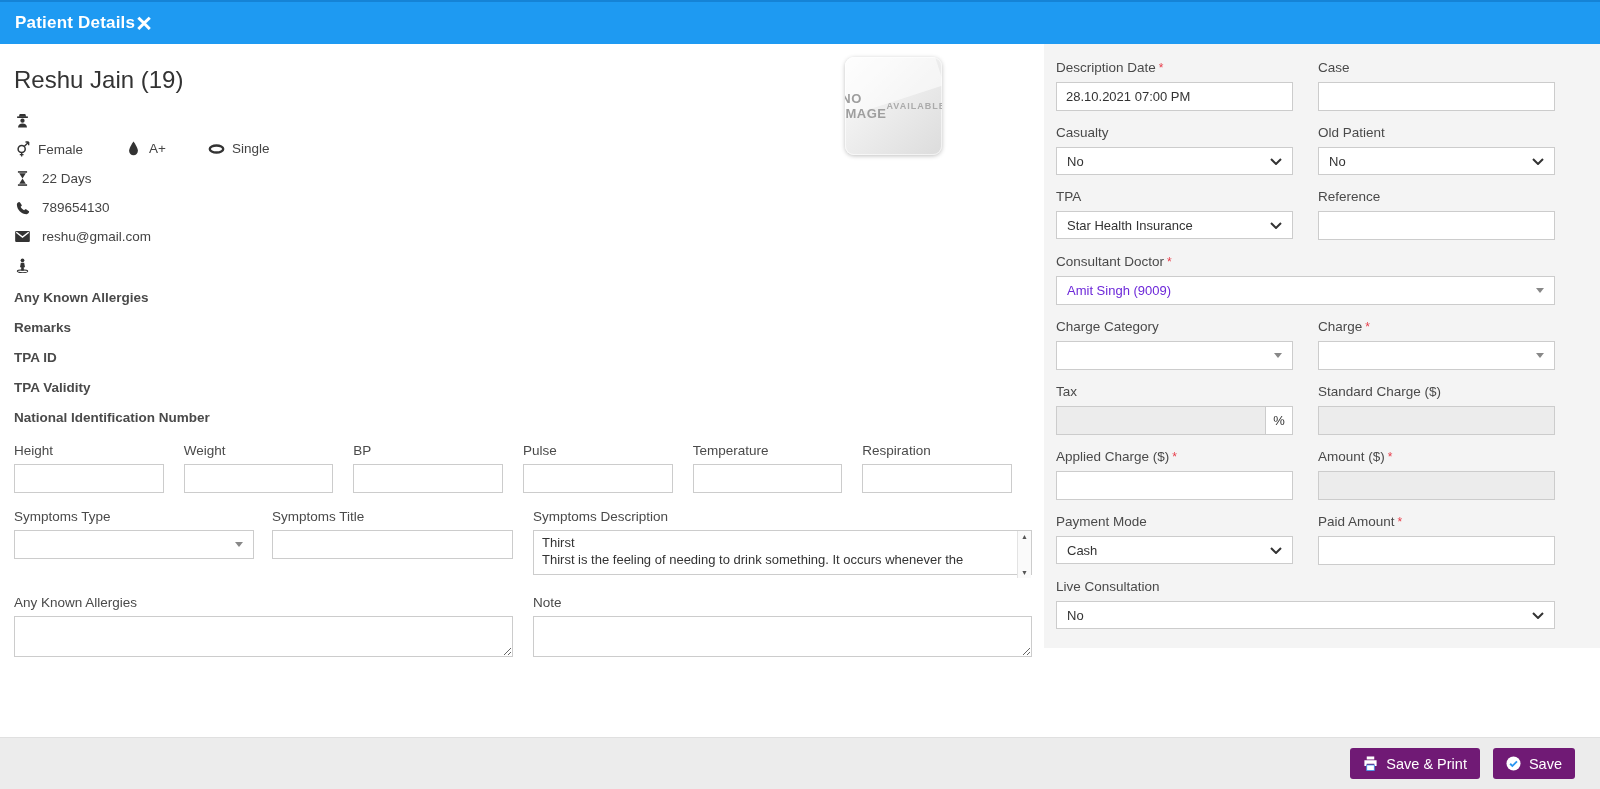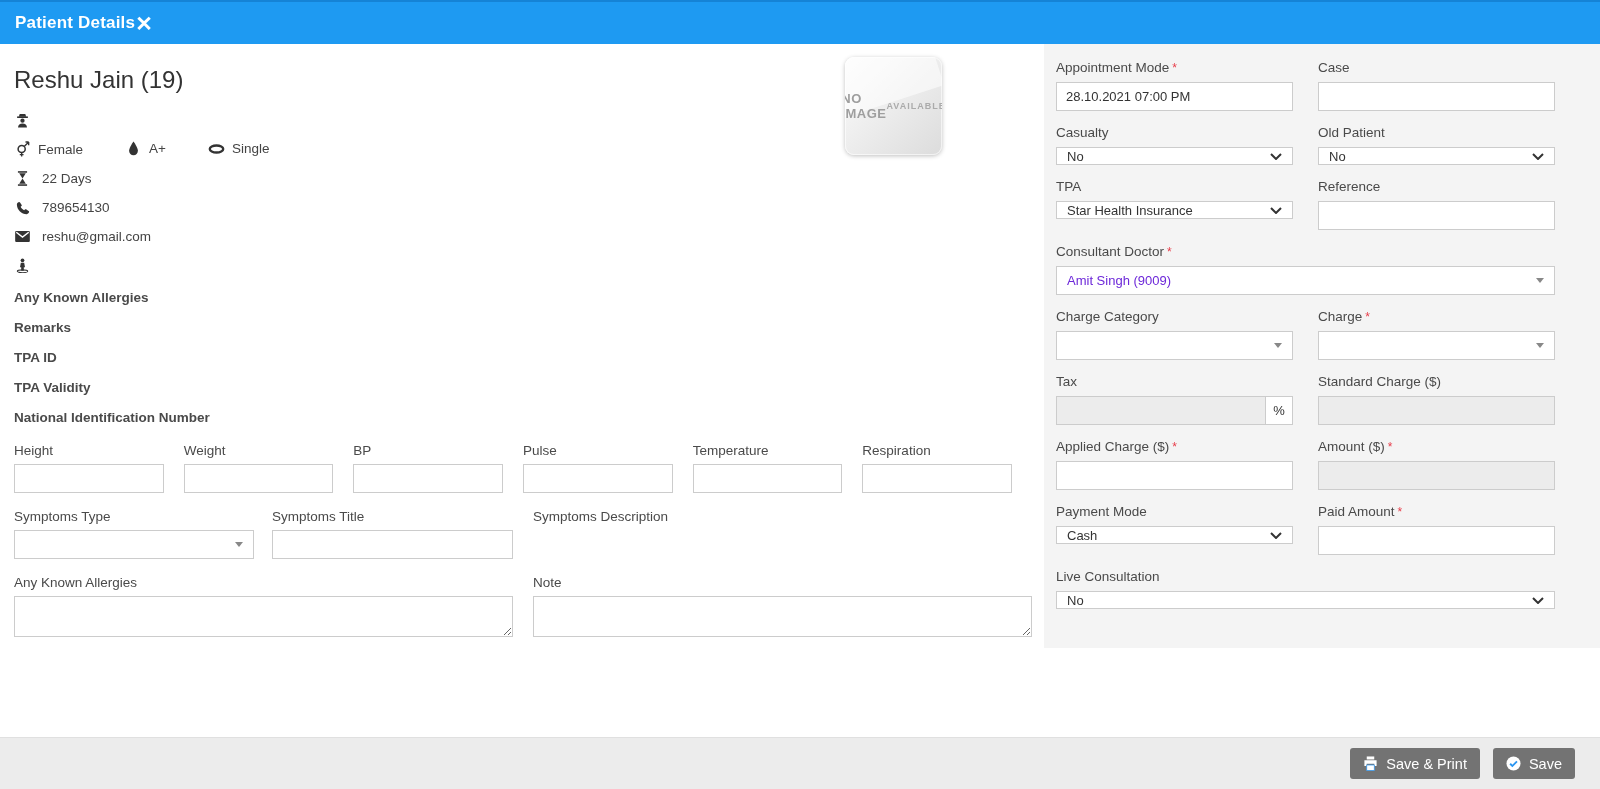--- a/index.html
+++ b/index.html
@@ -57,32 +57,32 @@
     font-family:"Liberation Sans",sans-serif;font-size:13px;color:#333;padding:4px 8px;outline:none;}
 
   
   .right-panel{position:absolute;top:44px;left:1044px;width:556px;height:604px;background:#f4f4f4;
     padding:10px 45px 0 12px;box-sizing:border-box;}
   .form-grid{display:grid;grid-template-columns:1fr 1fr;column-gap:25px;}
   .fgroup{margin-bottom:8px;}
   .fgroup.full{grid-column:1 / span 2;}
   .flabel{font-size:13.5px;color:#4a4a4a;margin:6px 0 7px 0;}
   .req{color:#e73d4a;margin-left:3px;font-size:12px;}
-  .bs-select{box-sizing:border-box;height:18px;border:1px solid #ccc;background:#fff;display:flex;
+  .bs-select{box-sizing:border-box;height:28px;border:1px solid #ccc;background:#fff;display:flex;
     align-items:center;justify-content:space-between;padding:0 10px;font-size:13px;color:#333;cursor:pointer;}
   .tax-group{display:flex;}
   .tax-group .txt-input{border-right:none;}
   .addon{box-sizing:border-box;height:29px;width:32px;background:#fff;border:1px solid #ccc;
     display:flex;align-items:center;justify-content:center;font-size:13px;color:#333;}
 
   
   .modal-footer{position:absolute;left:0;right:0;bottom:0;height:52px;background:#ececec;
     border-top:1px solid #e0e0e0;display:flex;align-items:center;justify-content:flex-end;
     gap:13px;padding-right:25px;box-sizing:border-box;}
-  .btn{display:inline-flex;align-items:center;gap:8px;height:31px;padding:0 13px;background:#737373;
+  .btn{display:inline-flex;align-items:center;gap:8px;height:31px;padding:0 13px;background:#701a75;
     border:none;border-radius:3px;color:#fff;font-size:14.5px;font-family:"Liberation Sans",sans-serif;cursor:pointer;}
 
   
   .no-image{position:absolute;top:57px;left:845px;width:97px;height:98px;border-radius:9px;
     background:linear-gradient(135deg,#fdfdfd 0%,#eee 45%,#dcdcdc 100%);
     box-shadow:0 1px 4px rgba(0,0,0,.25), inset 0 0 0 1px rgba(255,255,255,.6);
     display:flex;align-items:center;justify-content:center;overflow:hidden;}
   .no-image:before{content:"";position:absolute;top:-30px;left:-40px;width:130px;height:80px;
     background:rgba(255,255,255,.55);transform:rotate(-18deg);}
   .ni-text1{font-size:13px;font-weight:bold;color:#9e9e9e;letter-spacing:.5px;z-index:1;}
@@ -222,20 +222,28 @@
           <span></span>
           <span class="caret"></span>
         </div>
       </div>
       <div class="sym-title">
         <div class="fld-label">Symptoms Title</div>
         <input class="txt-input" value="" style="">
       </div>
       <div class="sym-desc">
         <div class="fld-label">Symptoms Description</div>
+        <div class="ta-wrap">
+          <textarea class="ta" style="">Thirst
+Thirst is the feeling of needing to drink something. It occurs whenever the</textarea>
+          <div class="fake-scroll">
+            <span>▲</span>
+            <span>▼</span>
+          </div>
+        </div>
       </div>
     </div>
 
     <div class="bottom-row">
       <div class="bot-col left">
         <div class="fld-label">Any Known Allergies</div>
         <textarea class="ta2" style=""></textarea>
       </div>
       <div class="bot-col">
         <div class="fld-label">Note</div>
@@ -254,21 +262,21 @@
       <path d="M20 8.6c-1.5 0-2.7.6-3.4 1.7 1 1 1.6 2 1.8 3.2h6.7c0-3-2-4.9-5.1-4.9Z" fill="#b9b9b9"></path>
     </svg>
     <div class="ni-text1">NO IMAGE</div>
     <div class="ni-text2">AVAILABLE</div>
   </div>
 
   <div class="right-panel">
     <div class="form-grid">
 
       <div class="fgroup">
-        <div class="flabel"><span>Appointment Mode</span><span class="req">*</span></div>
+        <div class="flabel"><span>Description Date</span><span class="req">*</span></div>
         <input class="txt-input" value="28.10.2021 07:00 PM" style="">
       </div>
       <div class="fgroup">
         <div class="flabel">Case</div>
         <input class="txt-input" value="" style="">
       </div>
 
       <div class="fgroup">
         <div class="flabel">Casualty</div>
         <div class="bs-select">

